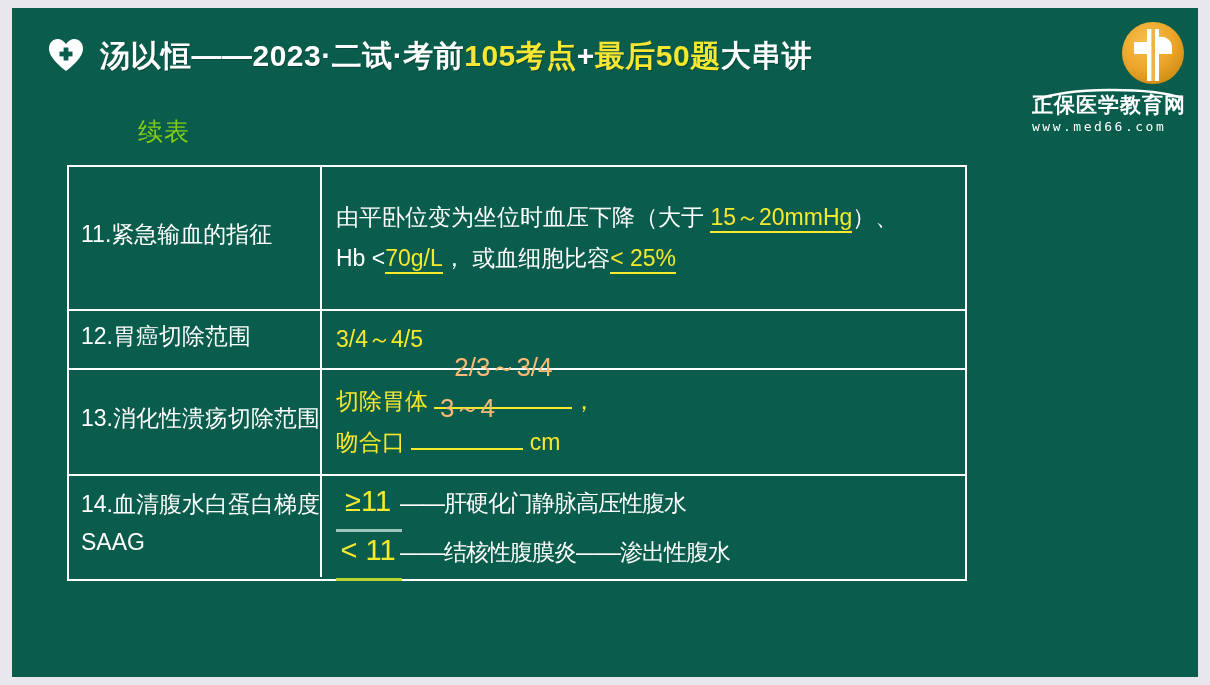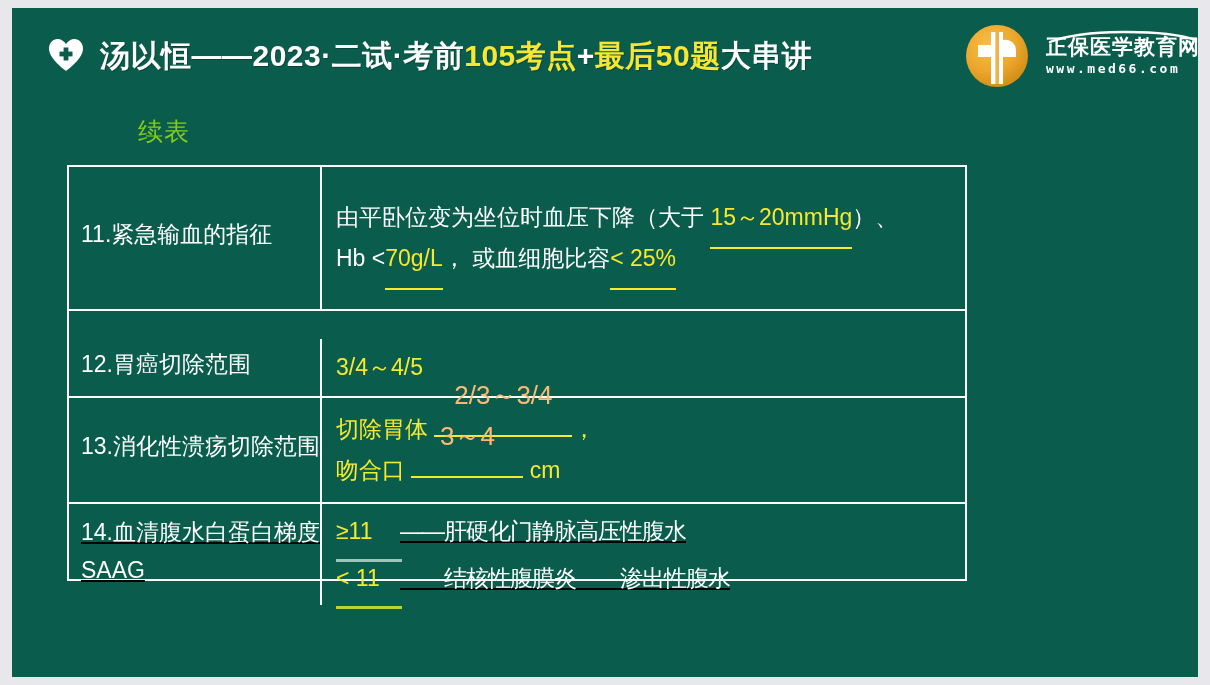--- a/index.html
+++ b/index.html
@@ -25,90 +25,90 @@
   #title{
     position:absolute; left:88px; top:28px;
     font-size:30px; font-weight:bold; letter-spacing:.5px;
     color:#ffffff; white-space:nowrap;
     text-shadow:1px 1px 0 rgba(0,0,0,.25);
   }
   #title .hl{ color:#f7e733; }
   #logo{
     position:absolute; right:12px; top:12px;
     width:222px; height:72px;
-    display:flex; align-items:center; gap:16px;
+    display:flex; align-items:flex-end; gap:6px;flex-direction:column;
   }
   #logo-mark{ width:66px; height:66px; flex:0 0 66px; position:relative; }
   #logo-text{ position:relative; width:auto; }
   #logo-cn{
     font-size:21px; font-weight:bold; color:#ffffff;
     letter-spacing:1px; line-height:26px; white-space:nowrap;
     font-family:"DejaVu Sans","Liberation Sans",sans-serif;
   }
   #logo-url{
-    font-size:13px; font-weight:bold; color:#ffffff;
+    font-size:13px; font-weight:normal; color:#ffffff;
     letter-spacing:2.5px; line-height:18px; white-space:nowrap;
     font-family:"DejaVu Sans Mono","Liberation Mono",monospace;
   }
   #logo-swoosh{
     position:absolute; left:2px; top:-4px; width:150px; height:14px;
   }
   
   #subtitle{
     position:absolute; left:126px; top:107px;
     font-size:25px; color:#84cc16; letter-spacing:1px;
   }
   #table{
     position:absolute; left:55px; top:157px;
     width:900px; height:416px;
     border:2px solid #ffffff;
   }
   .row{ display:flex; border-bottom:2px solid #ffffff; }
-  .row:last-child{ border-bottom:none;text-decoration:underline; }
+  .row:last-child{ border-bottom:none; }
   .c-label{
     width:253px; flex:0 0 253px;
     border-right:2px solid #ffffff;
     color:#ffffff; font-size:23px; line-height:38px;
     padding:0 0 8px 12px;
     display:flex; flex-direction:column; justify-content:center;
   }
   .c-body{
     flex:1 1 auto;
     padding:0 0 0 14px;
     font-size:23px; line-height:41px; color:#ffffff;
     display:flex; flex-direction:column; justify-content:center;
   }
   .r11{ height:144px; }
-  .r12{ height:59px;margin-top:28px; }
+  .r12{ height:59px; }
   .r13{ height:106px; }
   .r14{ height:101px; }
   .r11 .c-label,.r12 .c-label,.r13 .c-label,.r14 .c-label{ }
   .yel{ color:#f7ea2e; }
-  .u{ border-bottom:2px solid #f7ea2e; padding-bottom:17px; }
+  .u{ border-bottom:2px solid #f7ea2e; padding-bottom:1px; }
   .nowrap{ white-space:nowrap; }
 
   
   .blankline{
     display:inline-block; position:relative;
     vertical-align:baseline;
   }
   .blankline > .over{
     position:absolute; left:50%; transform:translateX(-50%);
     top:-27px; white-space:nowrap;
     font-size:26px; color:#fdba74; line-height:26px;
   }
   .blankline > .rule{
     display:inline-block; border-bottom:2px solid #f7ea2e;
     height:20px;
   }
   
   .r14 .c-body{ line-height:47px; }
   .mark{
     display:inline-block; position:relative; min-width:64px;
-    font-size:23px; color:#f7ea2e;
+    font-size:29px; color:#f7ea2e;text-align:center;
   }
   .mark .rule2{
     position:absolute; left:0; bottom:-7px; width:66px; height:0;
     border-bottom:3px solid #9fc4bd;
   }
   .mark .rule3{
     position:absolute; left:0; bottom:-7px; width:66px; height:0;
     border-bottom:3px solid #b9d430;
   }
   .dash{ letter-spacing:-1px; }

